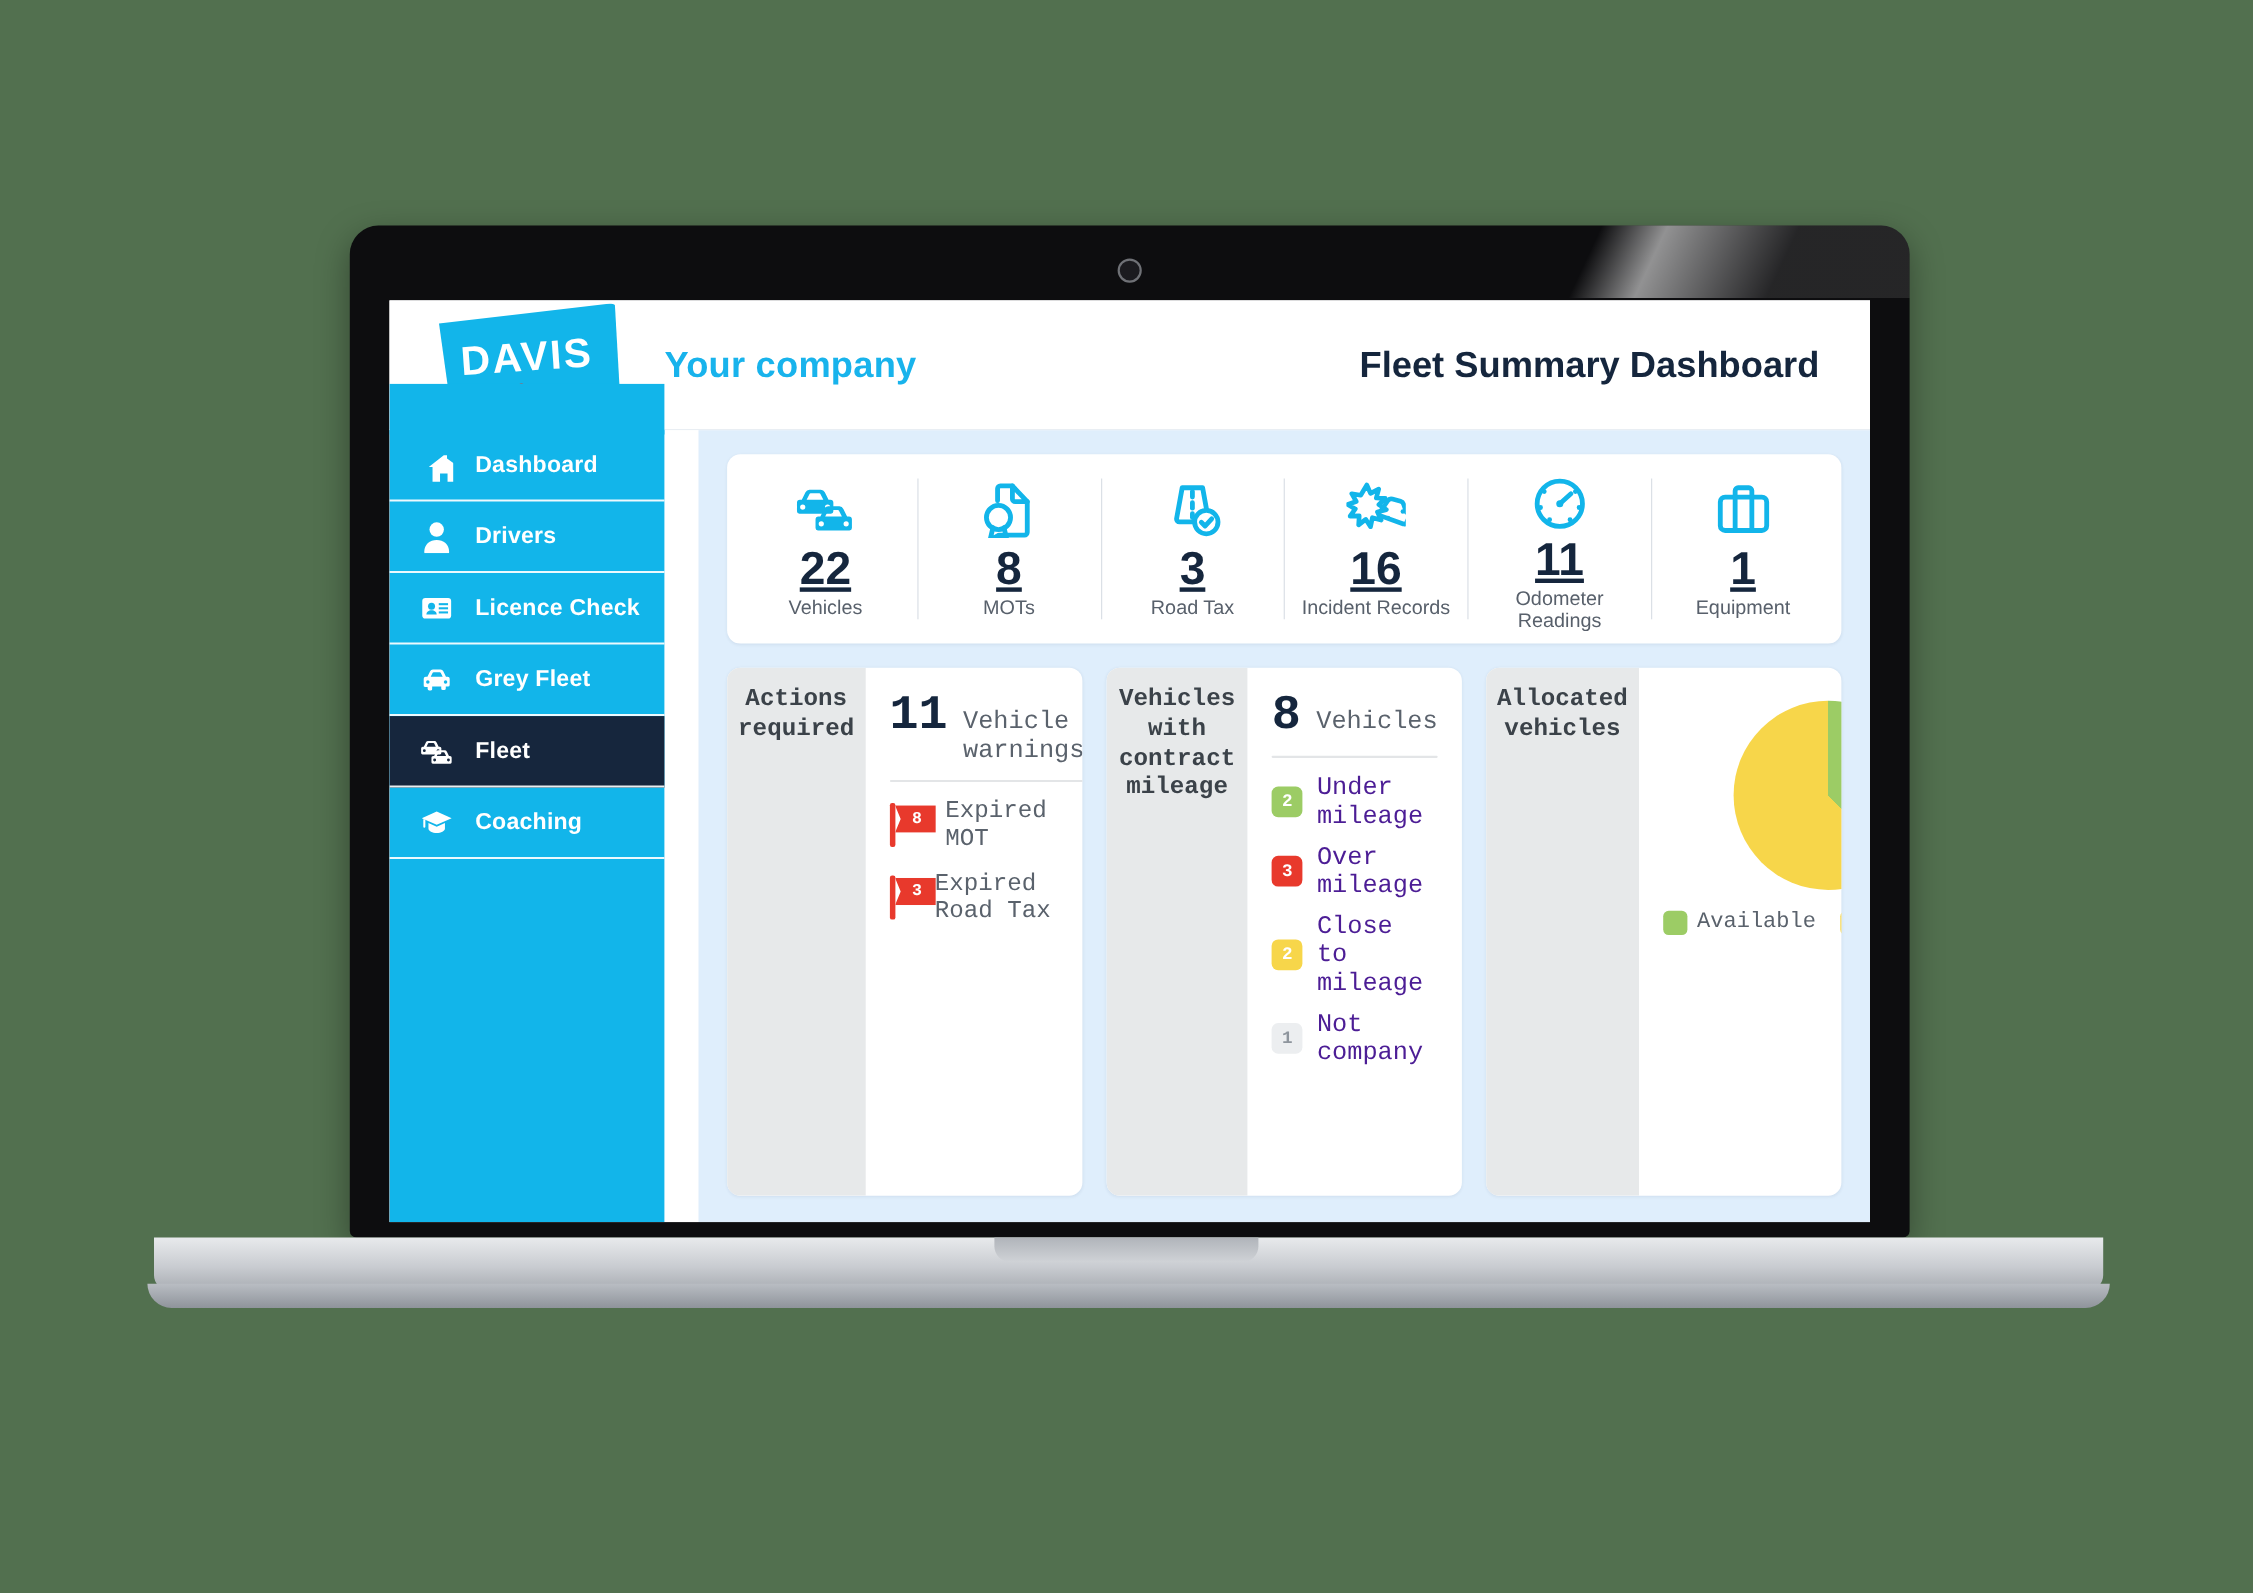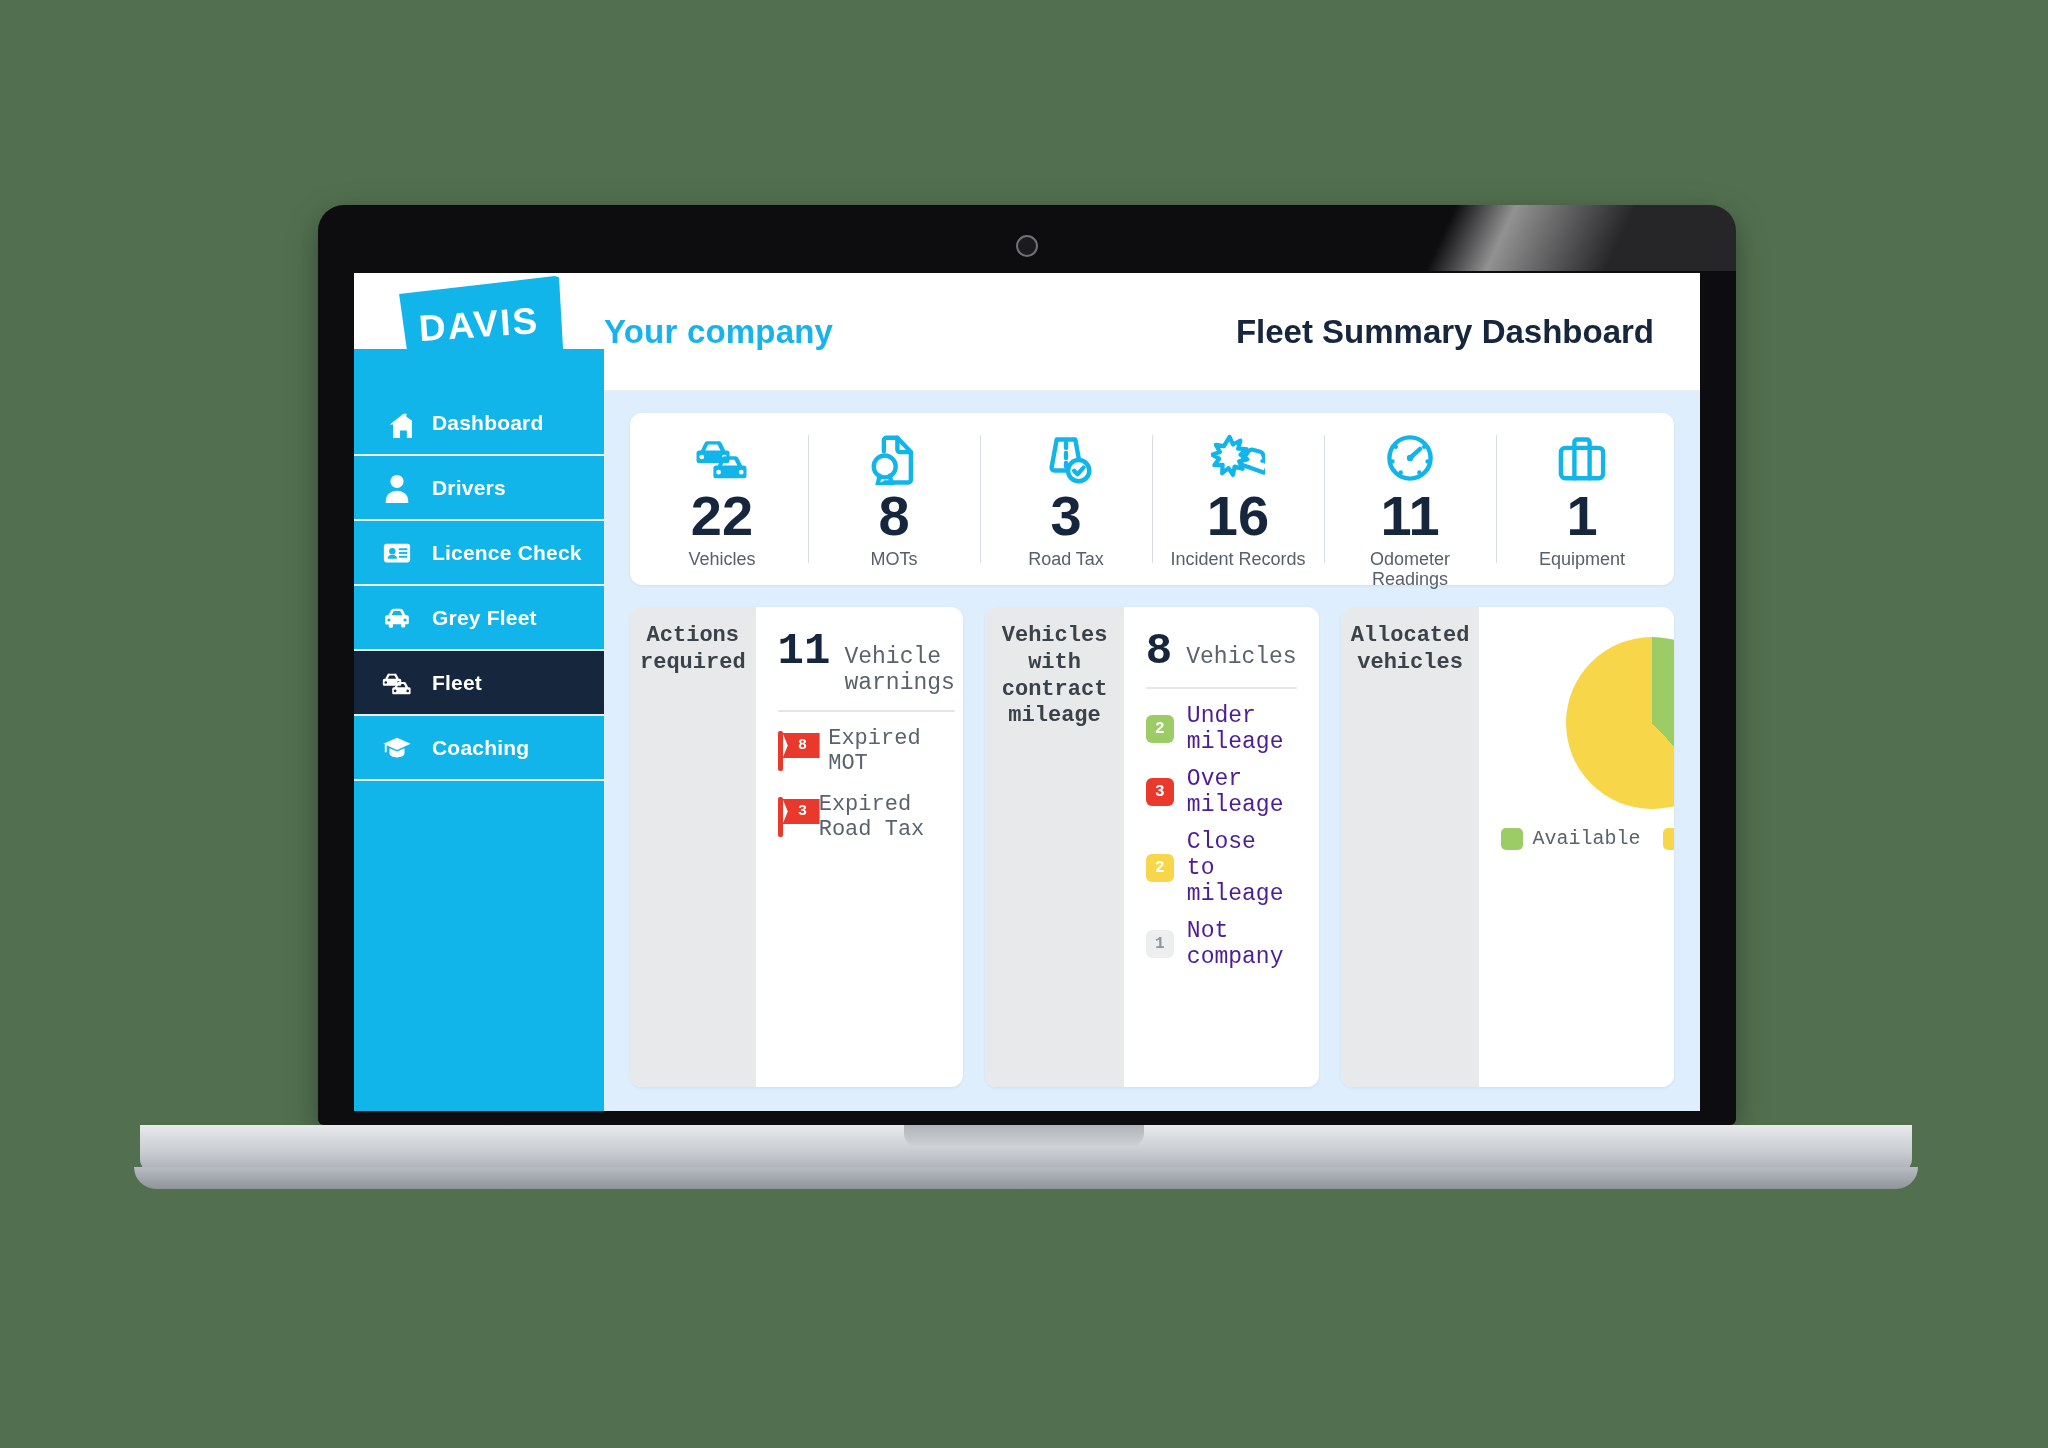--- a/index.html
+++ b/index.html
@@ -86,21 +86,21 @@
 
   .company {
     color: #18b3ec; font-size: 33px; font-weight: 700;
     margin-left: 0; letter-spacing: .2px;
   }
   .page-title {
     margin-left: auto; margin-right: 46px;
     color: #15263d; font-size: 33px; font-weight: 700;
   }
 
-  .body-row { flex: 1; display: flex; min-height: 0; }
+  .body-row { flex: 1; display: flex; min-height: 0; gap: 31px; }
 
   
   .sidebar {
     width: 250px; background: #12b5ea; position: relative; flex: 0 0 250px;
   }
   .sidebar-curve {
     position: absolute; left: 0; top: -42px; width: 250px; height: 46px;
     background: #12b5ea;
   }
   .nav-item {
@@ -128,21 +128,21 @@
   }
   .kpi {
     flex: 1; display: flex; flex-direction: column; align-items: center;
     justify-content: flex-start; position: relative; padding: 4px 6px;
   }
   .kpi + .kpi::before {
     content: ""; position: absolute; left: 0; top: 8px; bottom: 8px;
     width: 1px; background: #d7dde4;
   }
   .kpi-ico { height: 62px; display: flex; align-items: center; justify-content: center; }
-  .kpi-val { font-size: 56px; font-weight: 700; color: #15263d; line-height: 1.05; margin-top: 2px; }
+  .kpi-val { font-size: 42px; font-weight: 700; color: #15263d; line-height: 1.05; margin-top: 2px; text-decoration: underline; }
   .kpi-lab { font-size: 18px; color: #58606b; text-align: center; line-height: 1.12; margin-top: 3px; font-weight: 500; }
 
   
   .cards { display: flex; gap: 22px; flex: 1; min-height: 0; }
   .card {
     flex: 1; background: #fff; border-radius: 12px; overflow: hidden;
     display: flex; flex-direction: row;
     box-shadow: 0 1px 3px rgba(20,40,70,.07);
     font-family: Liberation Mono, monospace;
   }

